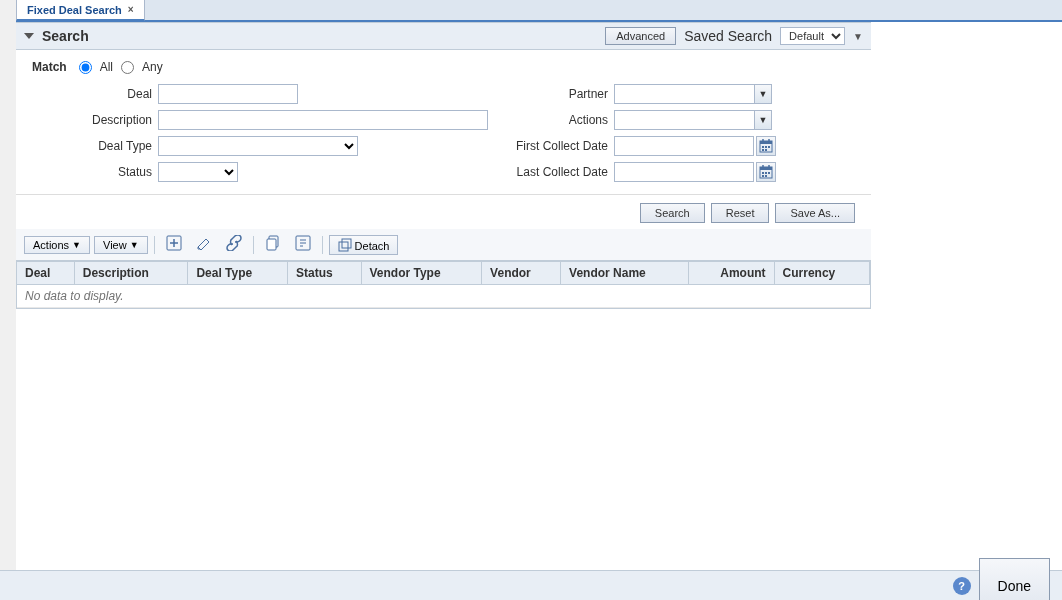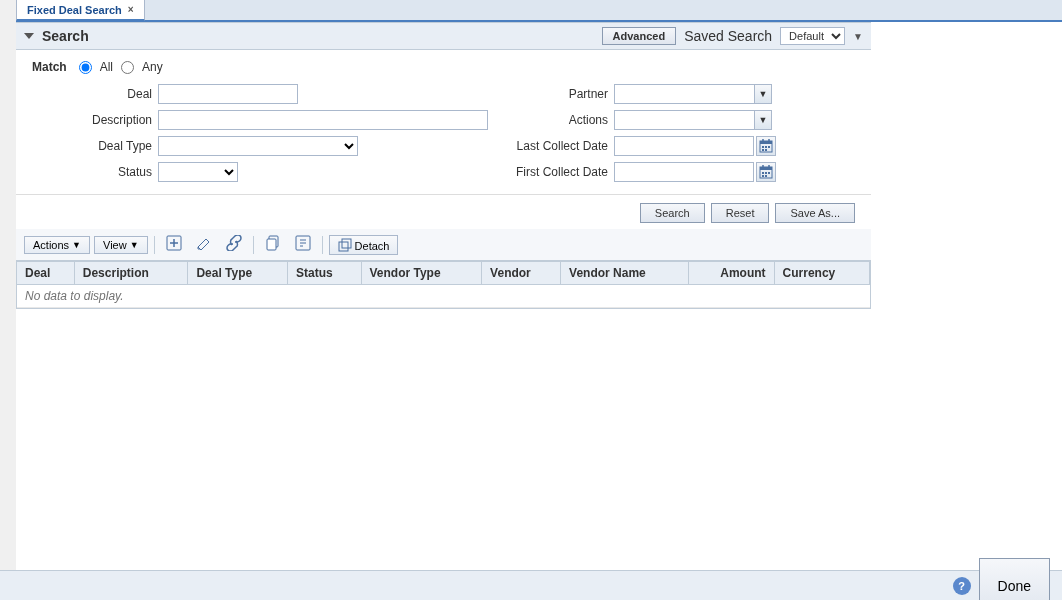--- a/index.html
+++ b/index.html
@@ -64,21 +64,21 @@
       align-items: center;
       gap: 8px;
     }
     .btn-advanced {
       border: 1px solid #8a9ab0;
       background: linear-gradient(to bottom, #f5f7fa, #e0e6ef);
       padding: 2px 10px;
       font-size: 11px;
       color: #333;
       cursor: pointer;
-      font-weight: bold;
+      font-weight: normal;
     }
     .saved-search-label {
       font-size: 14px;
       color: #333;
     }
     .saved-search-select {
       border: 1px solid #aab8cc;
       background: #fff;
       padding: 1px 4px;
       font-size: 11px;
@@ -411,40 +411,40 @@
               </div>
             </div>
             <div class="form-row">
               <span class="field-label">Actions</span>
               <div class="dropdown-combo">
                 <input type="text" class="combo-input" style="">
                 <div class="combo-btn">▼</div>
               </div>
             </div>
             <div class="form-row">
-              <span class="field-label">Last Collect Date</span>
+              <span class="field-label">First Collect Date</span>
               <div class="date-combo">
                 <input type="text" class="date-input" style="">
                 <div class="cal-btn">
                   <svg width="14" height="14" viewBox="0 0 14 14">
                     <rect x="1" y="2" width="12" height="11" fill="none" stroke="#4a6fa0" stroke-width="1"></rect>
                     <rect x="1" y="2" width="12" height="3" fill="#4a6fa0"></rect>
                     <line x1="4" y1="0" x2="4" y2="4" stroke="#4a6fa0" stroke-width="1.5"></line>
                     <line x1="10" y1="0" x2="10" y2="4" stroke="#4a6fa0" stroke-width="1.5"></line>
                     <rect x="3" y="7" width="2" height="2" fill="#4a6fa0"></rect>
                     <rect x="6" y="7" width="2" height="2" fill="#4a6fa0"></rect>
                     <rect x="9" y="7" width="2" height="2" fill="#4a6fa0"></rect>
                     <rect x="3" y="10" width="2" height="2" fill="#4a6fa0"></rect>
                     <rect x="6" y="10" width="2" height="2" fill="#4a6fa0"></rect>
                   </svg>
                 </div>
               </div>
             </div>
             <div class="form-row">
-              <span class="field-label">First Collect Date</span>
+              <span class="field-label">Last Collect Date</span>
               <div class="date-combo">
                 <input type="text" class="date-input" style="">
                 <div class="cal-btn">
                   <svg width="14" height="14" viewBox="0 0 14 14">
                     <rect x="1" y="2" width="12" height="11" fill="none" stroke="#4a6fa0" stroke-width="1"></rect>
                     <rect x="1" y="2" width="12" height="3" fill="#4a6fa0"></rect>
                     <line x1="4" y1="0" x2="4" y2="4" stroke="#4a6fa0" stroke-width="1.5"></line>
                     <line x1="10" y1="0" x2="10" y2="4" stroke="#4a6fa0" stroke-width="1.5"></line>
                     <rect x="3" y="7" width="2" height="2" fill="#4a6fa0"></rect>
                     <rect x="6" y="7" width="2" height="2" fill="#4a6fa0"></rect>

